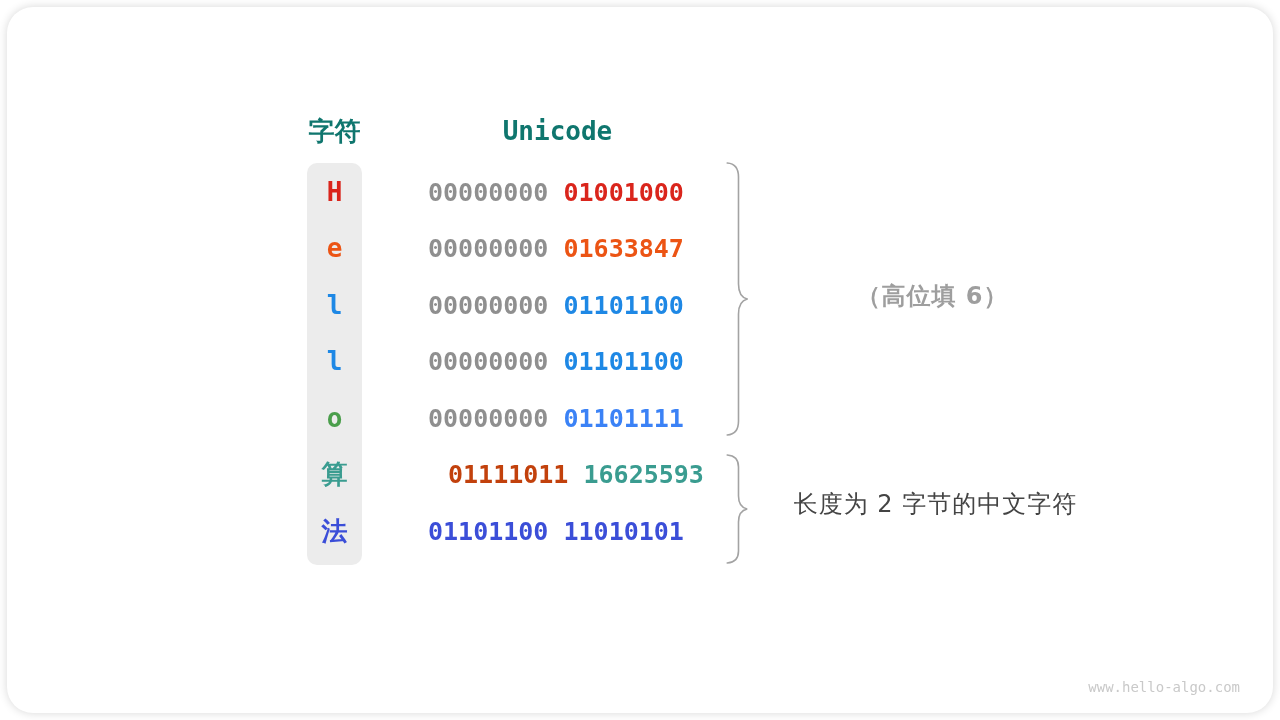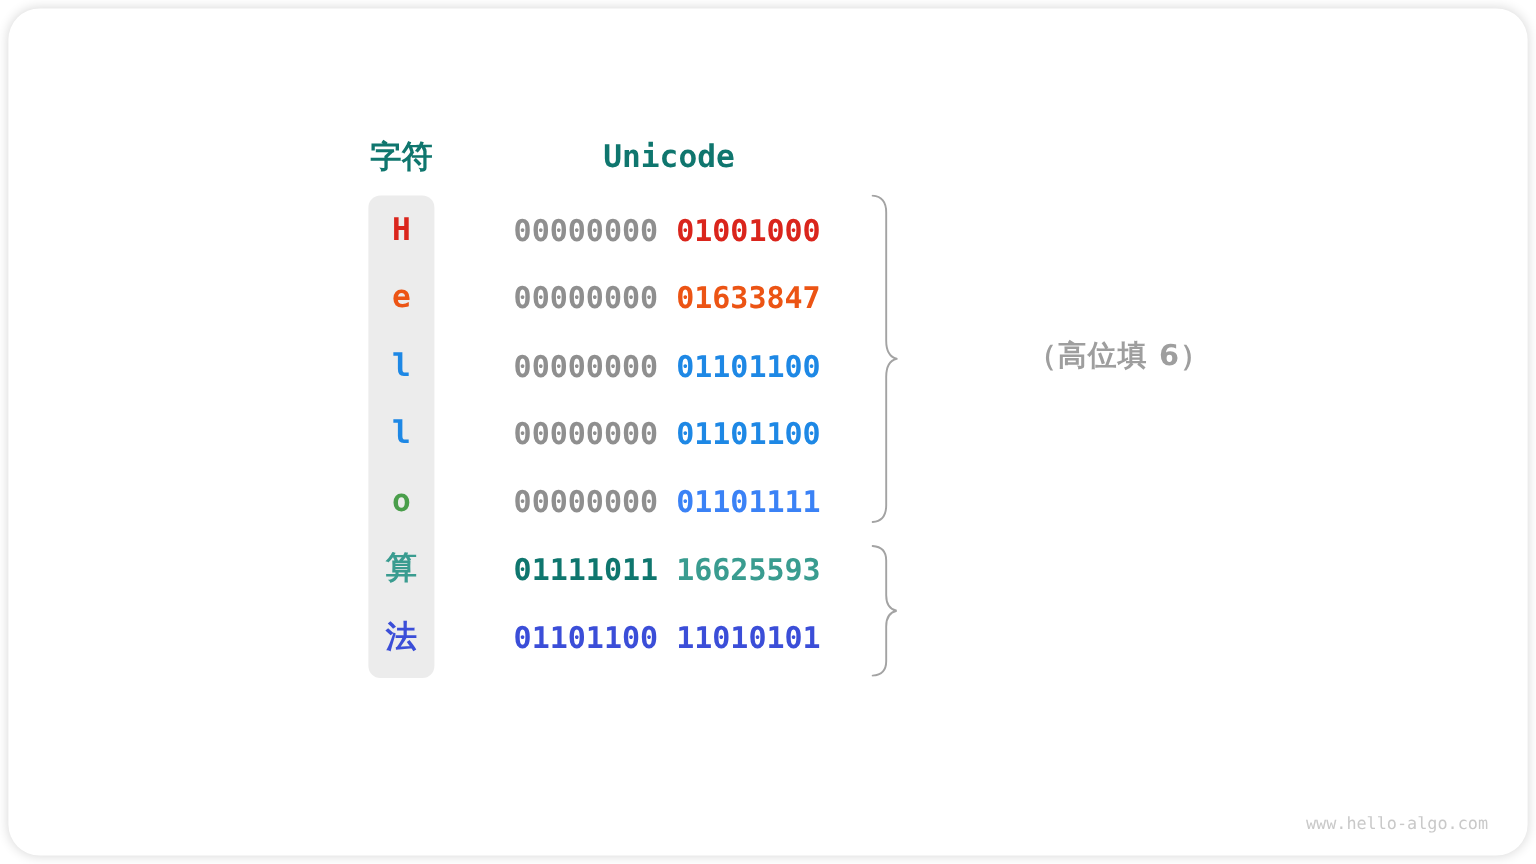--- a/index.html
+++ b/index.html
@@ -95,39 +95,40 @@
     <div class="row-binary mono"><span class="byte1" style="color: rgb(143, 143, 143);">00000000</span> <span class="byte2" style="color: rgb(30, 136, 229);">01101100</span></div>
   </div>
 
   <div class="row" style="top: 389.5px;">
     <div class="row-char mono" style="color: rgb(74, 158, 75);">o</div>
     <div class="row-binary mono"><span class="byte1" style="color: rgb(143, 143, 143);">00000000</span> <span class="byte2" style="color: #3b82f6;">01101111</span></div>
   </div>
 
   <div class="row" style="top: 446px;">
     <div class="row-char mono" style="color: rgb(58, 156, 144);">算</div>
-    <div class="row-binary mono"><span class="byte1" style="color: #0f766e;">01111011</span> <span class="byte2" style="color: rgb(58, 156, 144);">16625593</span></div>
+    <div class="row-binary mono"><span class="byte1" style="color: #c2410c; margin-left: 20px;">01111011</span> <span class="byte2" style="color: rgb(58, 156, 144);">16625593</span></div>
   </div>
 
   <div class="row" style="top: 502.5px;">
     <div class="row-char mono" style="color: rgb(59, 78, 216);">法</div>
     <div class="row-binary mono"><span class="byte1" style="color: rgb(59, 78, 216);">01101100</span> <span class="byte2" style="color: rgb(59, 78, 216);">11010101</span></div>
   </div>
 </div>
 
       <svg class="brace brace1" width="22" height="274" viewBox="0 0 22 274">
         <path d="M1.2,1 C8.5,1.5 12.5,6 12.5,15 L12.5,122 C12.5,130.5 15.5,135.5 21.2,137 C15.5,138.5 12.5,143.5 12.5,152 L12.5,259 C12.5,268 8.5,272.5 1.2,273"></path>
       </svg>
 
       <svg class="brace brace2" width="22" height="110" viewBox="0 0 22 110">
         <path d="M1.2,1 C8.5,1.5 12.5,5.5 12.5,13 L12.5,42 C12.5,49.5 15.5,53.8 21.2,55 C15.5,56.2 12.5,60.5 12.5,68 L12.5,97 C12.5,104.5 8.5,108.5 1.2,109"></path>
       </svg>
 
       <div class="label label1">
         <div class="line2">（高位填 6）</div>
       </div>
 
+      <div class="label label2">长度为 2 字节的中文字符</div>
 
       <div class="watermark mono">www.hello-algo.com</div>
 
     </div>
   </div>
 </div>
 
 </body></html>

